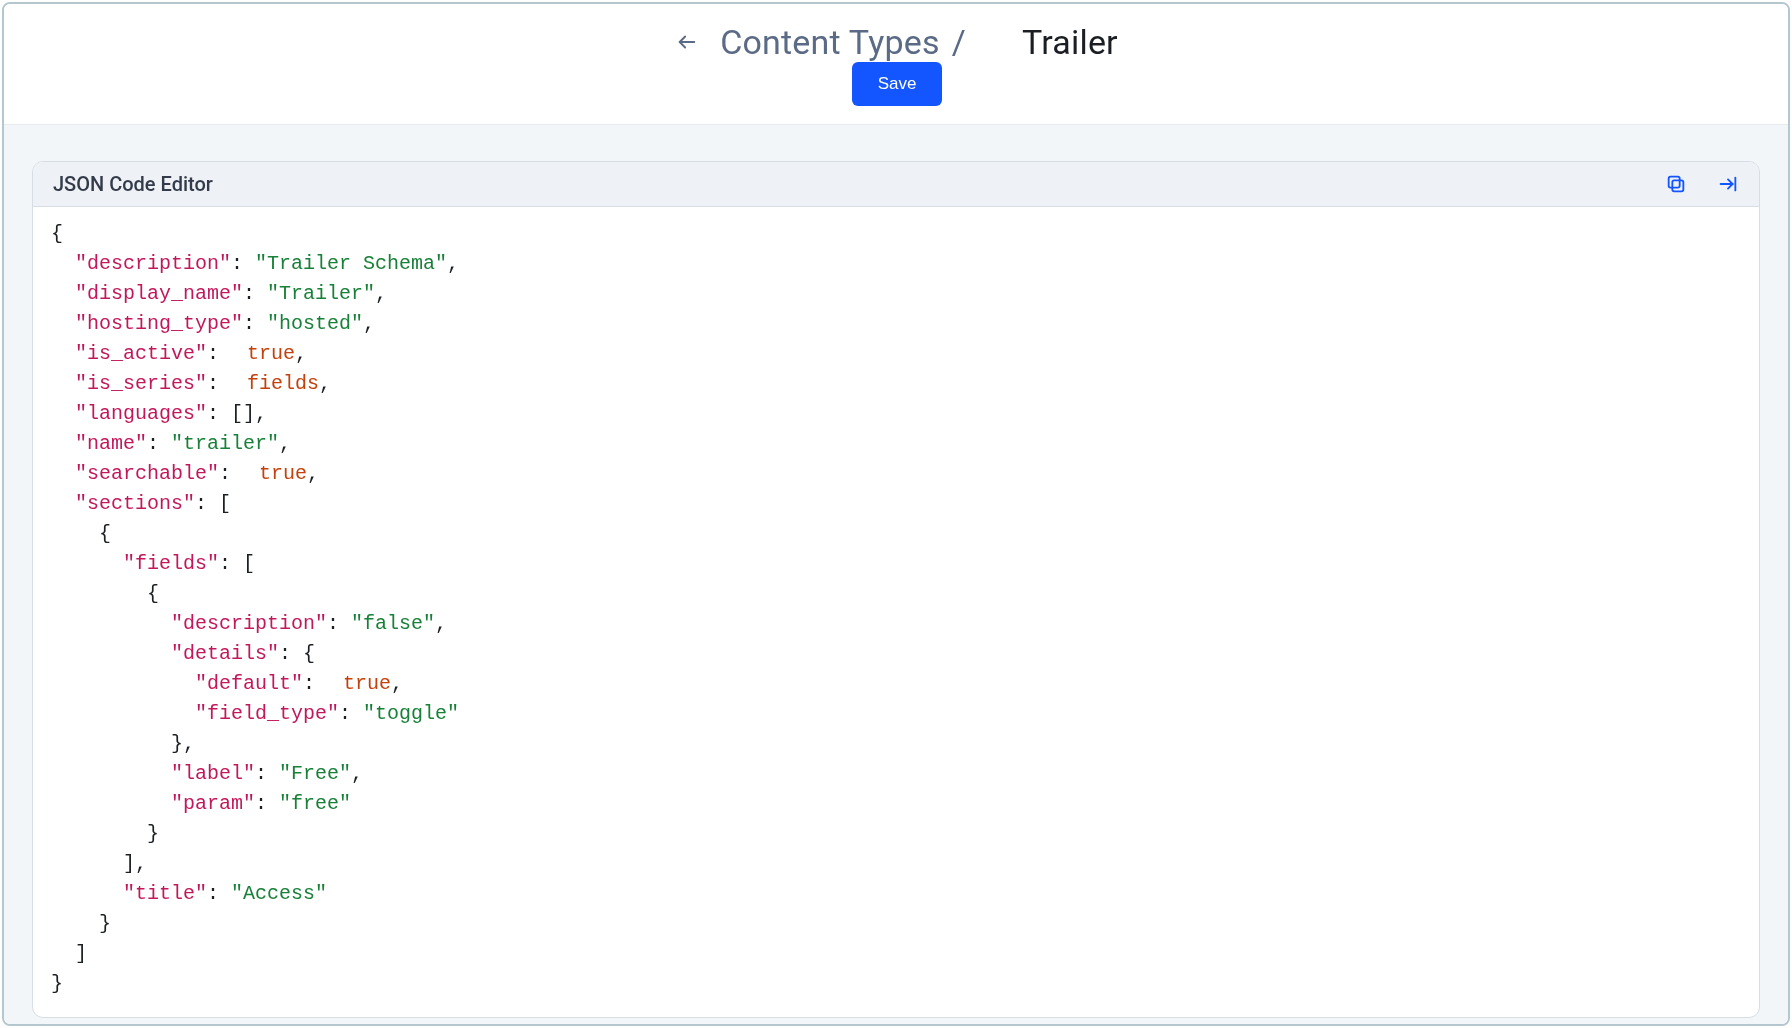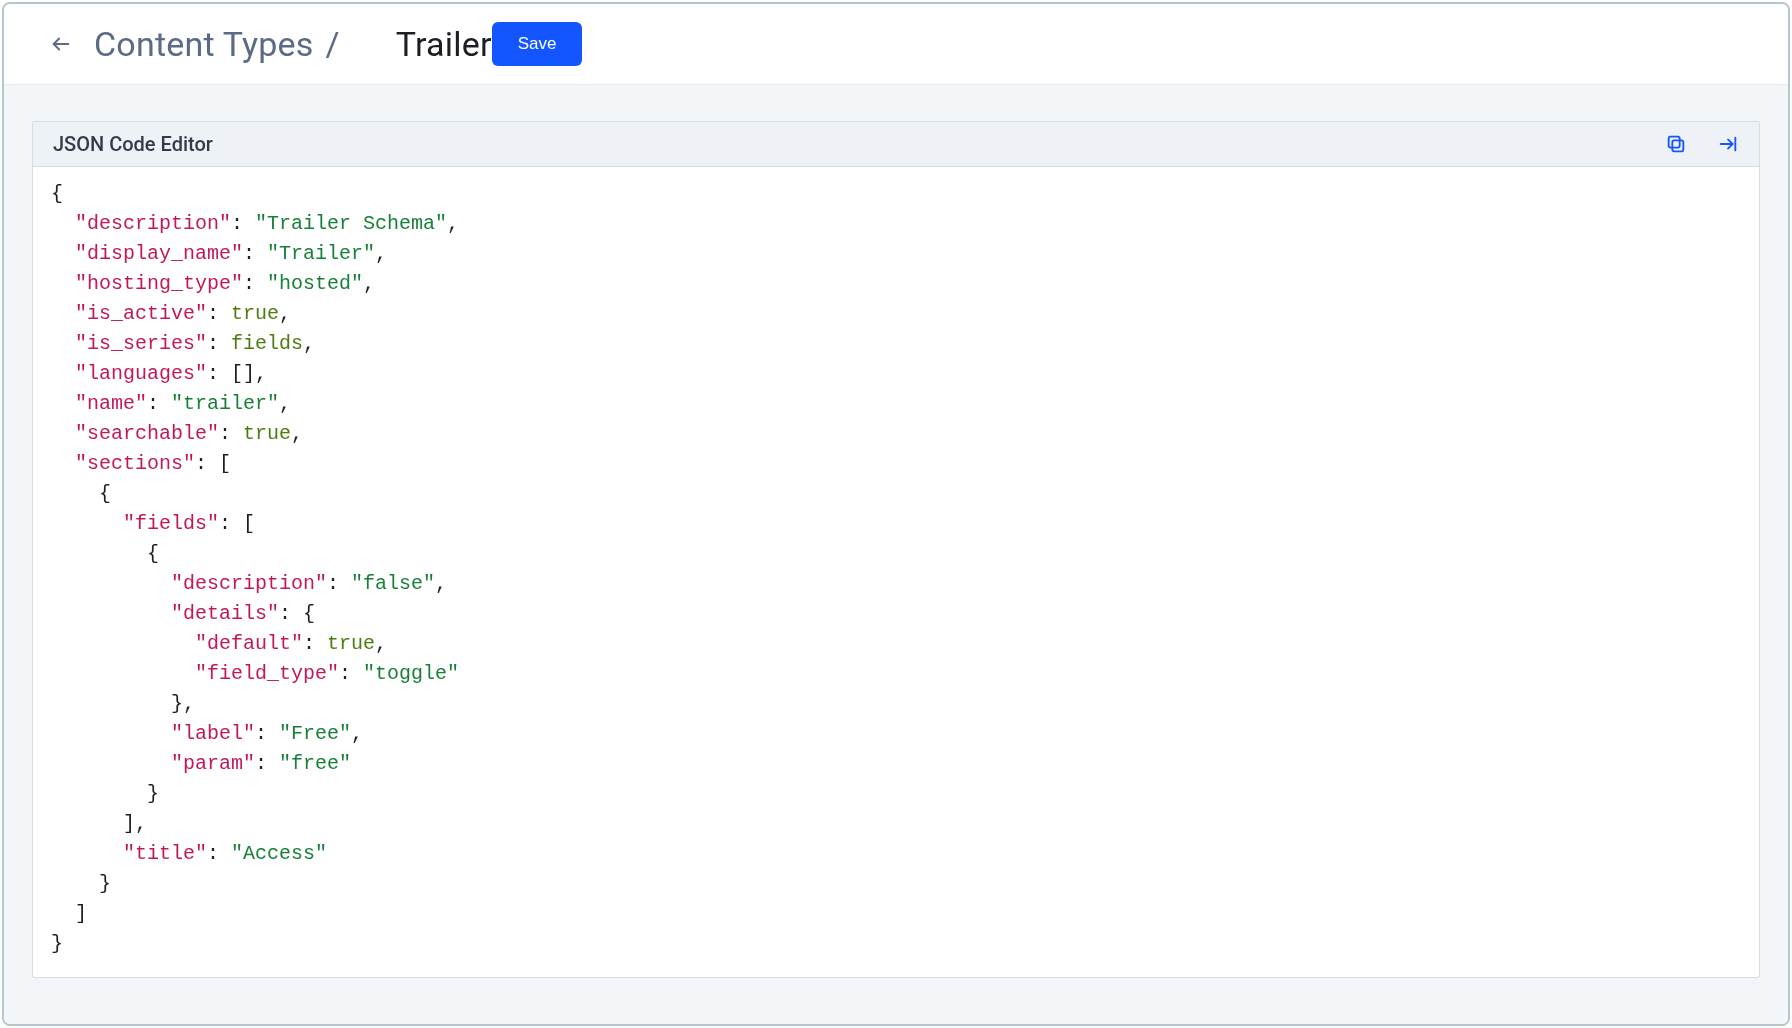--- a/index.html
+++ b/index.html
@@ -16,23 +16,25 @@
     border: 2px solid #b4c7ce;
     border-radius: 8px;
     overflow: hidden;
     display: flex;
     flex-direction: column;
     background: #fff;
   }
   .header {
     display: flex;
     align-items: center;
-    padding: 18px 32px 18px 46px;
+    justify-content: space-between;
+    padding: 18px 32px 18px 34px;
     border-bottom: 1px solid #e7eaee;
     background: #fff;
+    flex-direction: column;
   }
   .header-left {
     display: flex;
     align-items: center;
     gap: 22px;
   }
   .back-arrow {
     color: #5b6b86;
     display: flex;
     align-items: center;
@@ -62,21 +64,21 @@
   }
   .content-area {
     flex: 1;
     background: #f3f6f9;
     padding: 36px 28px 22px 28px;
     overflow: auto;
   }
   .editor-panel {
     background: #fff;
     border: 1px solid #d7dde5;
-    border-radius: 2px;
+    border-radius: 11px;
     overflow: hidden;
   }
   .editor-header {
     display: flex;
     align-items: center;
     justify-content: space-between;
     background: #eef1f5;
     border-bottom: 1px solid #d7dde5;
     padding: 10px 20px;
   }
@@ -101,21 +103,21 @@
     padding: 12px 18px 18px 18px;
     font-family: "SFMono-Regular", Consolas, "Liberation Mono", Menlo, monospace;
     font-size: 20px;
     line-height: 1.5;
     color: #1b1f24;
     white-space: pre;
     overflow: auto;
   }
   .tok-key { color: #c2185b; }
   .tok-str { color: #188038; }
-  .tok-bool { color: #4d7c0f; }
+  .tok-bool { color: #c2410c; margin-left: 16px; }
   .tok-punc { color: #1b1f24; }
 </style>
 </head>
 <body>
 
 <div class="app-frame">
 
   <div class="header">
     <div class="header-left">
       <div class="back-arrow">

